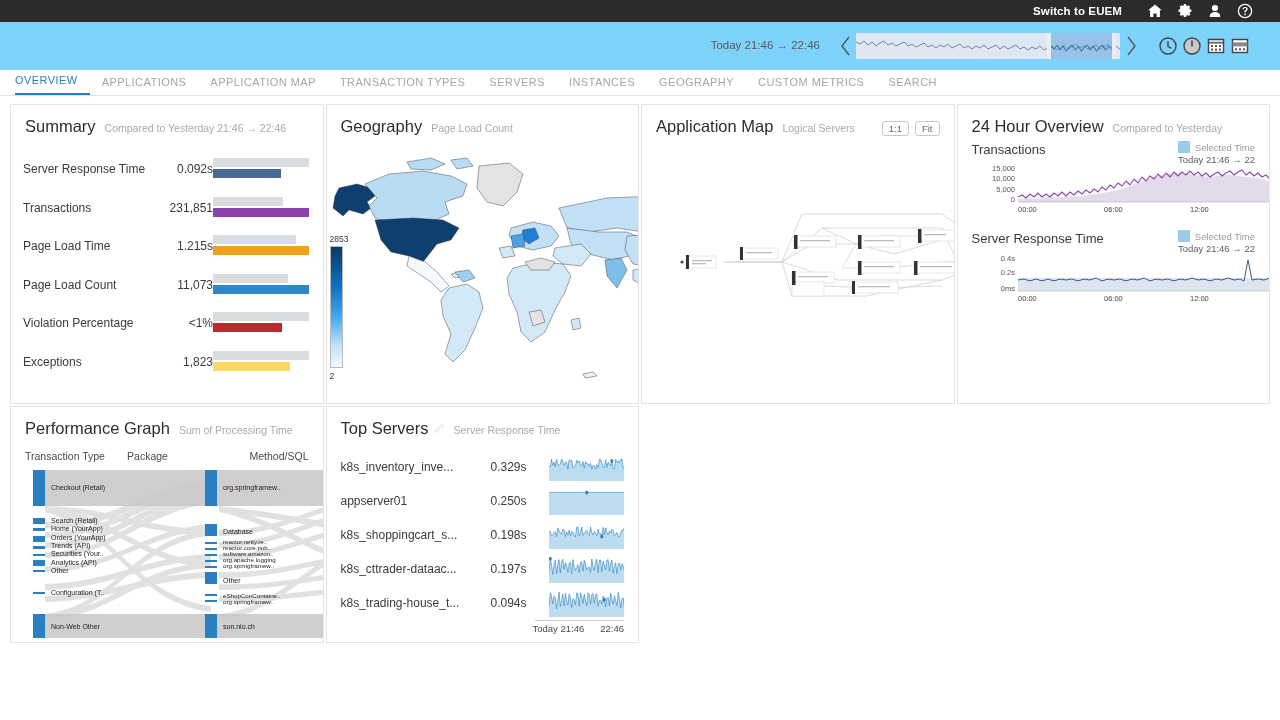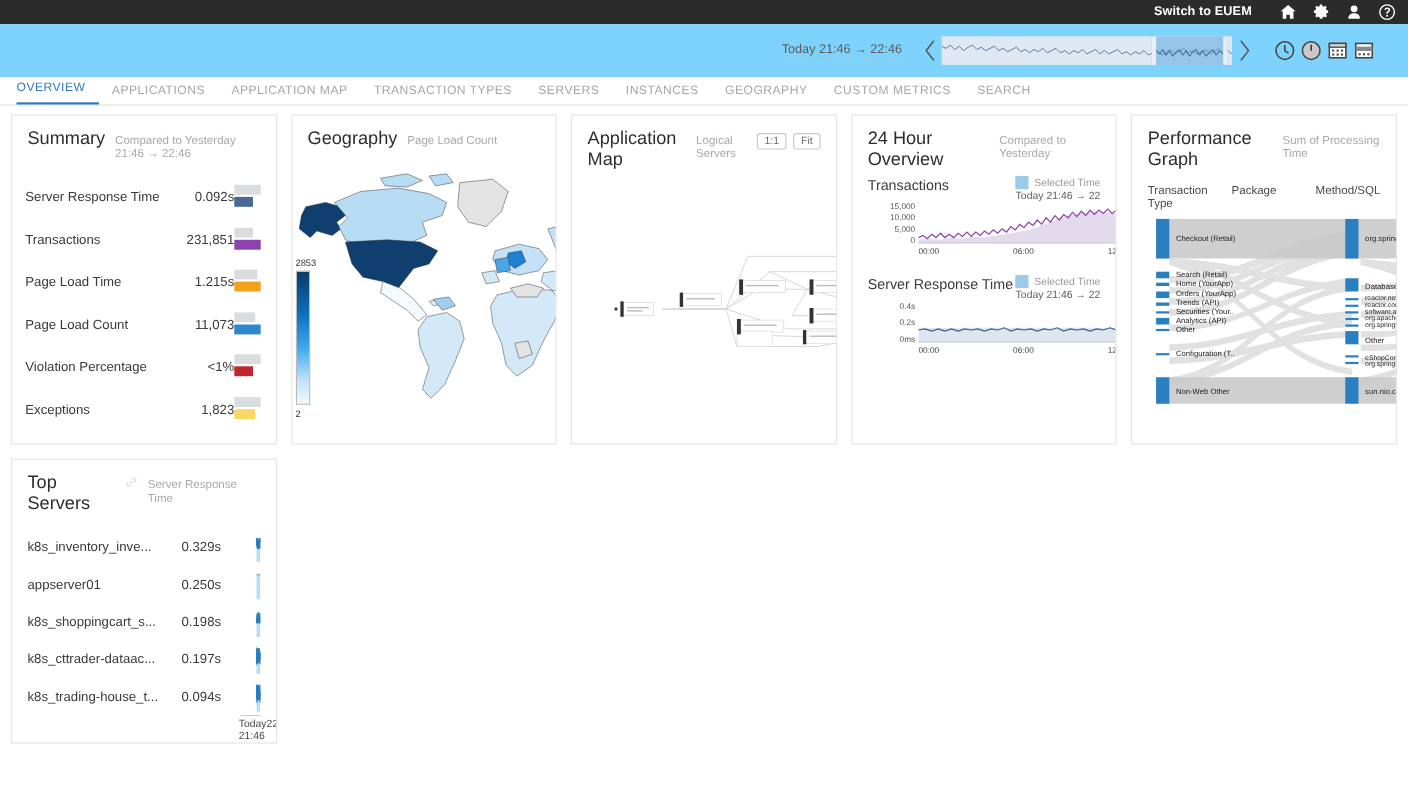--- a/index.html
+++ b/index.html
@@ -7,21 +7,21 @@
     width: 1280px; height: 720px;
     font-family: "Liberation Sans", sans-serif;
     background: #ffffff; overflow: hidden;
     -webkit-font-smoothing: antialiased;
   }
 
   
   .topbar {
     height: 22px; background: #2b2b2b; color: #fff;
     display: flex; align-items: center; justify-content: flex-end;
-    padding-right: 4px; gap: 0;
+    padding-right: 20px; gap: 0;
   }
   .topbar-title {
     font-size: 11.5px; font-weight: bold; color: #fff;
     margin-right: 18px; letter-spacing: .1px;
   }
   .topbar-ico {
     width: 30px; height: 22px; display: flex;
     align-items: center; justify-content: center; cursor: pointer;
   }
   .topbar-ico svg { display: block; }
@@ -62,21 +62,21 @@
   .tab {
     font-size: 11px; letter-spacing: .45px; color: #a2a7ad;
     padding: 0 12px 7px 12px; cursor: pointer; white-space: nowrap;
   }
   .tab:first-child { padding-left: 0; margin-left: 3px; }
   .tab.active { color: #2e7cc2; border-bottom: 2.5px solid #2e7cc2; }
 
   
   .grid {
     padding: 8px 10px 0 10px; display: grid;
-    grid-template-columns: 1fr 1fr 1fr 1fr 1fr; gap: 13px;
+    grid-template-columns: 1fr 1fr 1fr 1fr; gap: 2px;
     grid-template-rows: 300px auto;
   }
   .card {
     background: #fff; border: 1px solid #e3e3e3; position: relative;
     overflow: hidden;
   }
   .card-head { display: flex; align-items: baseline; padding: 12px 14px 0 14px; }
   .card-title { font-size: 16.5px; color: #2d2d2d; font-weight: 400; }
   .card-sub { font-size: 10.5px; color: #a9a9a9; margin-left: 9px; }
   .card-head-right { margin-left: auto; display: flex; gap: 6px; }
@@ -123,21 +123,21 @@
 
   
   .sankey-heads { display: flex; padding: 12px 14px 4px 14px; font-size: 10.5px; color: #4a4a4a; }
   .sh1 { width: 36%; } .sh2 { width: 34%; } .sh3 { width: 30%; text-align: right; }
   .sankey-wrap { position: relative; height: 176px; margin: 0 14px; }
 
   
   .ts-rows { padding: 12px 14px 0 14px; }
   .ts-row { display: flex; align-items: center; height: 34px; }
   .ts-name { font-size: 12px; color: #3a3a3a; width: 140px; white-space: nowrap; overflow: hidden; }
-  .ts-val { font-size: 12px; color: #3a3a3a; width: 56px; text-align: left; margin-right: 12px; }
+  .ts-val { font-size: 12px; color: #3a3a3a; width: 56px; text-align: center; margin-right: 12px; }
   .ts-spark { flex: 1; height: 28px; position: relative; }
   .ts-axis { display: flex; justify-content: space-between; margin-left: 208px; margin-right: 14px;
              border-top: 1px solid #ccc; padding-top: 2px; }
   .ts-axis span { font-size: 9.5px; color: #4a4a4a; }
   .ts-axis span:first-child { margin-left: -2px; }
 </style>
 </head>
 <body>
 
 <div class="topbar">

